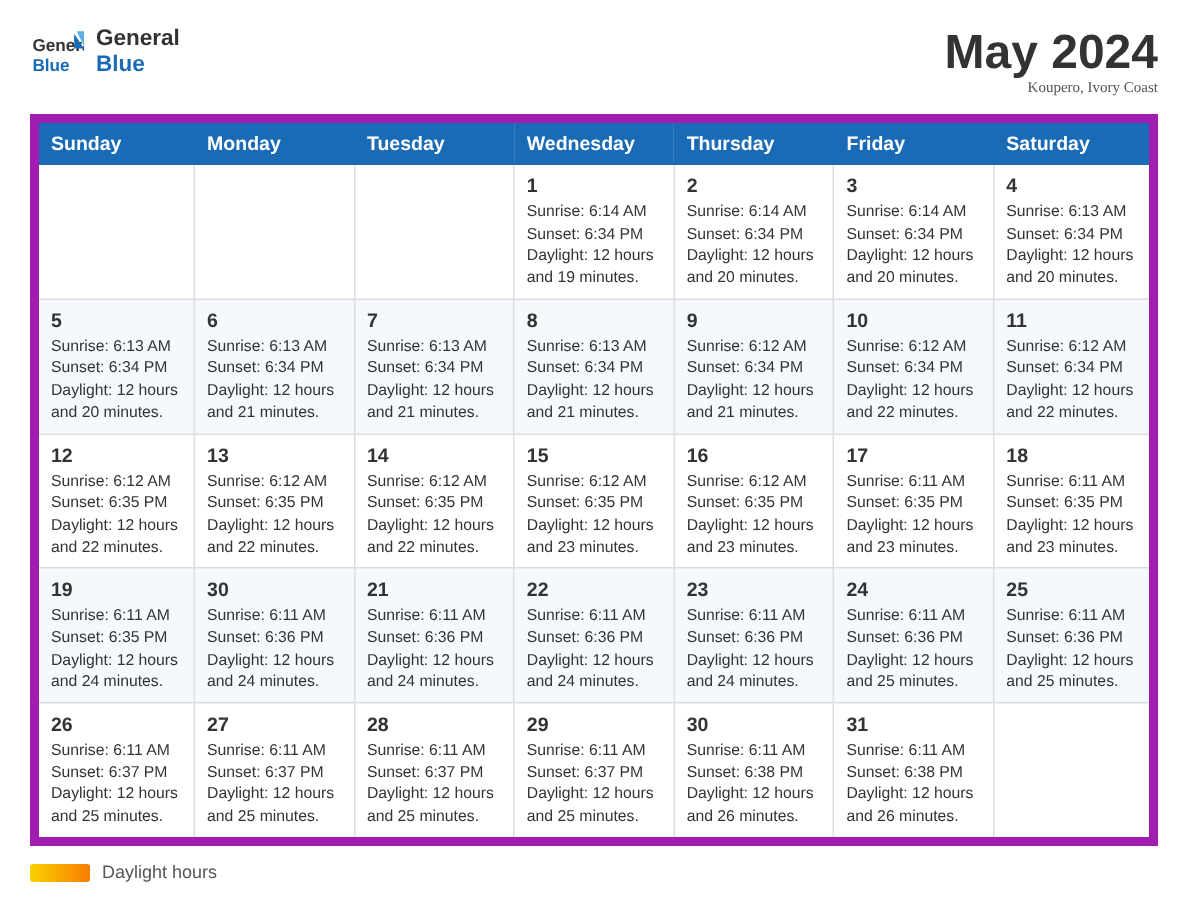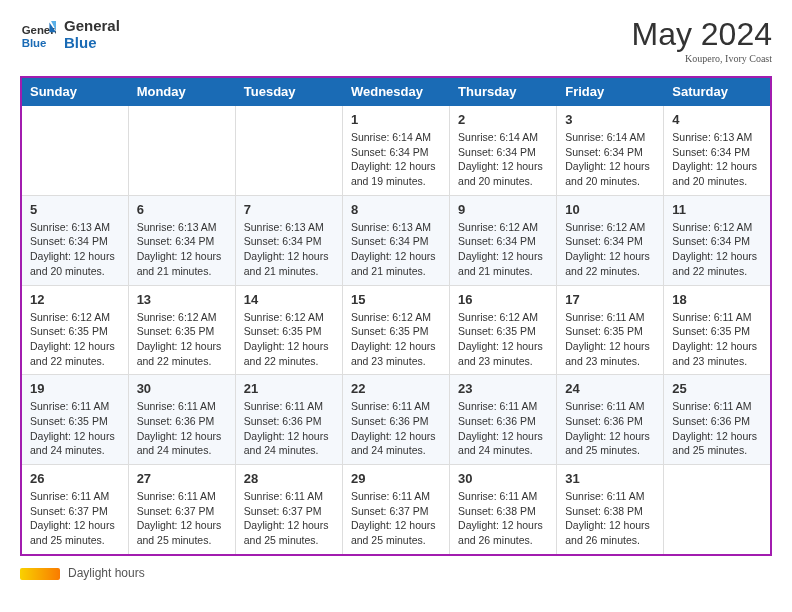--- a/index.html
+++ b/index.html
@@ -26,32 +26,32 @@
     }
     .logo-icon {
       width: 36px;
       height: 36px;
     }
     .title-block {
       text-align: right;
     }
     .main-title {
       font-size: 32px;
-      font-weight: normal;
+      font-weight: bold;
       color: #333;
     }
     .subtitle {
       font-size: 10px;
       color: #555;
       font-family: Liberation Serif, serif;
     }
     .calendar-table {
       width: 100%;
       border-collapse: collapse;
-      border: 2px solid #a21caf;
+      border: 6px solid #a21caf;
     }
     .calendar-table th {
       background: #1a6bb5;
       color: #fff;
       font-size: 13px;
       font-weight: bold;
       padding: 6px 8px;
       text-align: left;
       border: 1px solid #1a6bb5;
     }

